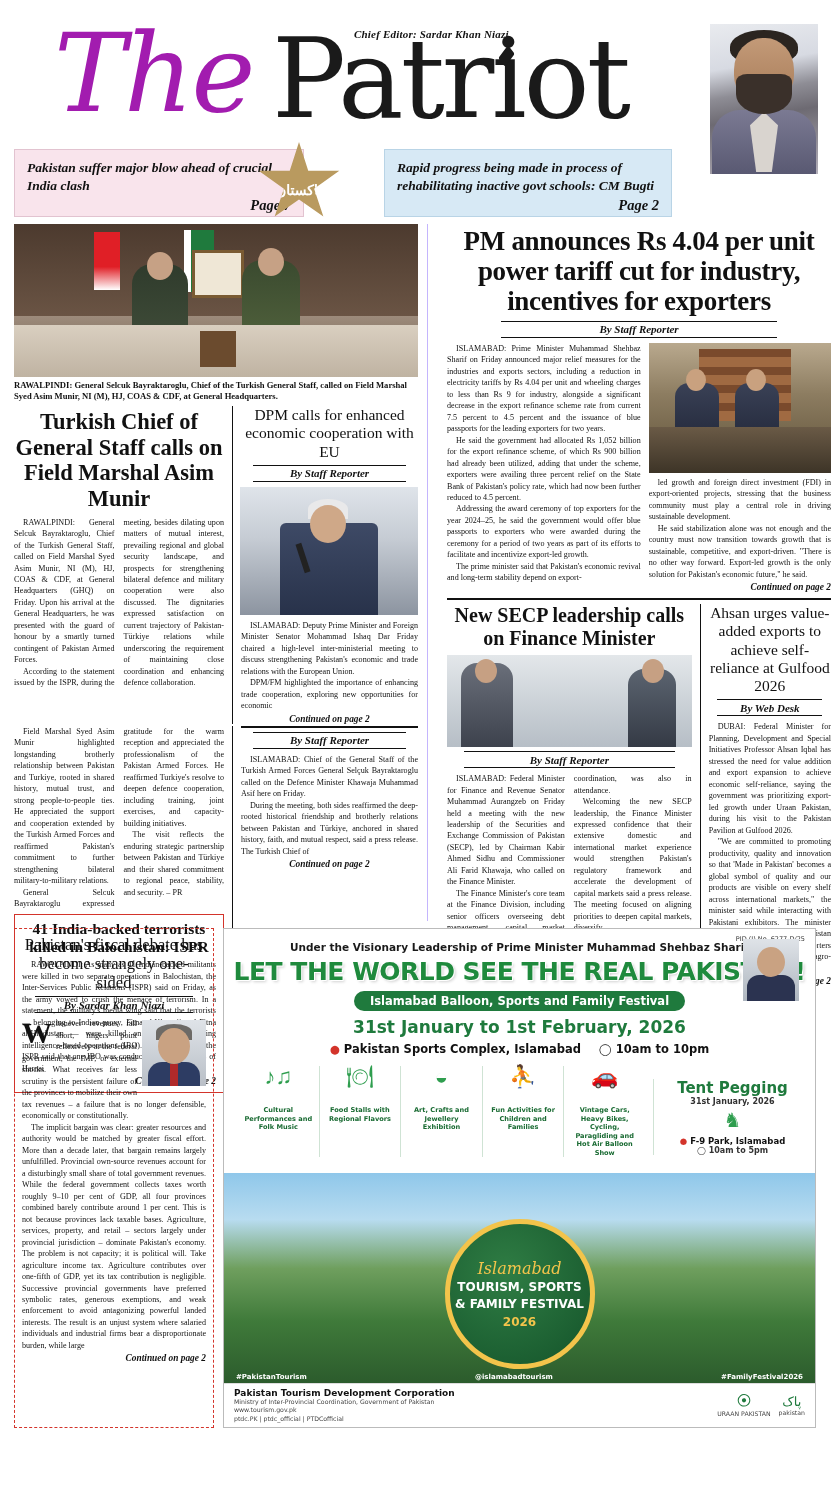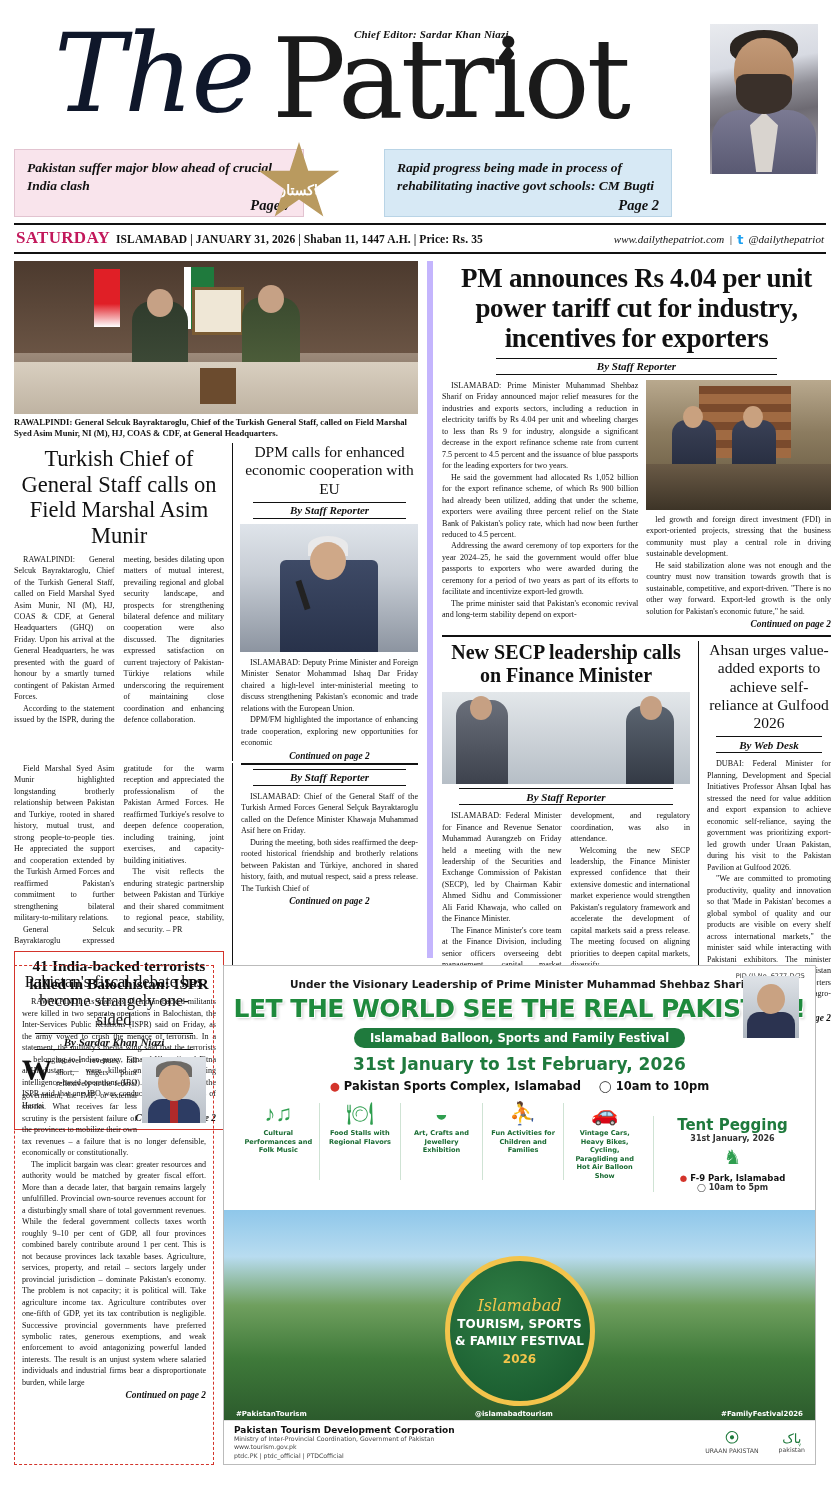--- a/index.html
+++ b/index.html
@@ -15,21 +15,21 @@
   
   .masthead { position: relative; height: 135px; }
   .chief-editor {
     position: absolute; left: 340px; top: 18px;
     font-family: "Liberation Serif", serif;
     font-style: italic; font-weight: bold; font-size: 11px; letter-spacing: .2px;
   }
   .logo-the {
     position: absolute; left: 40px; top: 10px;
     font-family: "DejaVu Serif", serif; font-style: italic; font-weight: 400;
-    font-size: 108px; line-height: 1; color: #0f172a; letter-spacing: -2px;
+    font-size: 108px; line-height: 1; color: #a21caf; letter-spacing: -2px;
   }
   .logo-patriot {
     position: absolute; left: 258px; top: 14px;
     font-family: "DejaVu Serif", serif; font-weight: 400;
     font-size: 110px; line-height: 1; color: #1a1a1a; letter-spacing: -3px;
   }
   .logo-dot { position:absolute; left:487px; top:38px; width:11px; height:16px;
     background:#1a1a1a; transform: rotate(45deg) skew(8deg,8deg); border-radius:2px; }
   .editor-photo {
     position: absolute; right: 8px; top: 14px; width: 108px; height: 150px;
@@ -70,21 +70,21 @@
   }
   .dl-day { font-family:"Liberation Serif",serif; font-weight:bold; font-size: 17px; color:#c2185b; letter-spacing:.3px;}
   .dl-rest { font-family:"Liberation Serif",serif; font-weight:bold; font-size: 11.5px; letter-spacing:.1px;}
   .dl-right { margin-left:auto; display:flex; align-items:center; gap:5px;
     font-family:"Liberation Serif",serif; font-style:italic; font-size: 11px; }
   .tw { color:#1da1f2; font-weight:bold; font-size:13px; font-family:"DejaVu Sans",sans-serif; font-style:normal; }
 
   
   .main { display: flex; gap: 9px; margin-top: 7px; height: 697px; }
   .col-left { width: 404px; }
-  .col-right { width: 404px; border-left: 6px solid #c4b5fd; padding-left: 9px; }
+  .col-right { width: 404px; border-left: 1px solid #c4b5fd; padding-left: 19px; }
 
   
   .photo { background:#ccc; position:relative; overflow:hidden; }
   .photo-cap { font-family:"Liberation Serif",serif; font-weight:bold; font-size: 8.6px; line-height:1.28; padding-top:3px; }
 
   .p1 { width:100%; height:153px; background:
       linear-gradient(180deg,#6f5a4a 0%,#5d4a3c 18%,#8a7b68 35%,#a39181 55%,#6b5a4b 100%); }
   .p1 .flagL { position:absolute; left:80px; top:8px; width:26px; height:58px;
     background:linear-gradient(180deg,#e01f26 0%,#e01f26 60%,#fff 100%); }
   .p1 .flagR { position:absolute; left:170px; top:6px; width:30px; height:62px;
@@ -120,21 +120,21 @@
   .p4 .man { position:absolute; left:14px; top:8px; width:52px; height:84px; background:linear-gradient(180deg,#6a6f7a,#3d424d); border-radius:16px 16px 0 0;}
   .p4 .man2 { position:absolute; right:16px; top:14px; width:48px; height:78px; background:linear-gradient(180deg,#5b6470,#343a45); border-radius:16px 16px 0 0;}
   .p4 .hd { position:absolute; top:4px; width:22px; height:24px; border-radius:50%; background:#c6a083; }
 
   
   h1.hl-main {
     font-family:"Liberation Serif",serif; font-weight:bold; font-size:27px;
     line-height:1.12; text-align:center; letter-spacing:-.3px; padding: 2px 4px 0 4px;
   }
   h2.hl-lead {
-    font-family:"Liberation Serif",serif; font-weight:normal; font-size:22.5px;
+    font-family:"Liberation Serif",serif; font-weight:bold; font-size:22.5px;
     line-height:1.14; text-align:center; padding-top:3px;
   }
   h2.hl-sec {
     font-family:"Liberation Serif",serif; font-weight:bold; font-size:20px;
     line-height:1.15; text-align:center;
   }
   h3.hl-sm {
     font-family:"Liberation Serif",serif; font-weight:normal; font-size:15.5px;
     line-height:1.18; text-align:center;
   }
@@ -201,36 +201,36 @@
     padding: 3px 16px; font-family:"DejaVu Sans",sans-serif; font-weight:bold; font-size:11.5px; margin-top:5px; }
   .ad-date { font-family:"DejaVu Sans",sans-serif; font-weight:bold; font-size:17px; color:#1f7a3d; margin-top:6px; }
   .ad-meta { font-family:"DejaVu Sans",sans-serif; font-weight:bold; font-size:11.5px; margin-top:5px;
     display:flex; justify-content:center; gap:18px; align-items:center; }
   .pin { color:#d3342b; }
   .ad-icons { display:flex; justify-content:center; gap:0; margin-top:10px; padding:0 14px; }
   .ad-ic { flex:1; text-align:center; padding: 0 6px; border-right:1px solid #cfe3d4; }
   .ad-ic:last-child { border-right:none; }
   .ad-ic .g { font-size:22px; color:#2f9e4f; line-height:1; }
   .ad-ic .t { font-family:"DejaVu Sans",sans-serif; font-weight:bold; font-size:6.6px;
-    color:#1a6b33; margin-top:4px; line-height:1.3; }
+    color:#1a6b33; margin-top:18px; line-height:1.3; }
   .tent { position:absolute; right:14px; top:150px; width:148px; border-left:1px solid #cfe3d4; padding-left:10px; text-align:center; }
   .tent .h { font-family:"DejaVu Sans",sans-serif; font-weight:bold; font-size:15px; color:#1f7a3d; }
   .tent .d { font-family:"DejaVu Sans",sans-serif; font-weight:bold; font-size:8px; color:#333; }
   .tent .l { font-family:"DejaVu Sans",sans-serif; font-weight:bold; font-size:8.5px; margin-top:4px; }
   .ad-photo { position:absolute; left:0; right:0; top:244px; height:212px;
     background: linear-gradient(180deg,#8fc7ea 0%,#b8dcf0 22%,#6f9f5e 45%,#3f7a3a 70%,#2b5a2c 100%); }
   .ad-seal { position:absolute; left:50%; top:290px; transform:translateX(-50%);
     width:150px; height:150px; border-radius:50%; background: radial-gradient(circle at 40% 35%, #2f7d44, #14532a);
     border:5px solid #f3c44b; display:flex; flex-direction:column; align-items:center; justify-content:center; color:#fff;
     text-align:center; }
   .ad-seal .s1 { font-family:"DejaVu Serif",serif; font-style:italic; font-size:16px; color:#f3c44b; }
   .ad-seal .s2 { font-family:"DejaVu Sans",sans-serif; font-weight:bold; font-size:12px; line-height:1.15; margin-top:3px;}
   .ad-seal .s3 { font-family:"DejaVu Sans",sans-serif; font-weight:bold; font-size:12px; color:#f3c44b; margin-top:3px;}
   .ad-foot { position:absolute; left:0; right:0; bottom:0; height:44px; background:#fff;
-    border-top:1px solid #ddd; padding:4px 10px; display:flex; align-items:center; gap:20px; }
+    border-top:1px solid #ddd; padding:4px 10px; display:flex; align-items:center; gap:8px; }
   .ad-foot .org { font-family:"DejaVu Sans",sans-serif; font-weight:bold; font-size:9px; }
   .ad-foot .sub { font-family:"DejaVu Sans",sans-serif; font-size:6.2px; color:#444; line-height:1.35; }
   .ad-tags { position:absolute; bottom:46px; left:0; right:0; display:flex;
     justify-content:space-between; padding: 0 12px;
     font-family:"DejaVu Sans",sans-serif; font-weight:bold; font-size:7px; color:#fff; }
   .pid { position:absolute; right:10px; top:6px; font-family:"DejaVu Sans",sans-serif; font-size:6.5px; color:#333;}
   .ad-host { position:absolute; right:16px; top:10px; width:56px; height:62px;
     background:linear-gradient(180deg,#dfe3e8,#aeb6bf); }
   .ad-host .f2 { position:absolute; left:14px; top:8px; width:28px; height:30px; border-radius:50%; background:#c9a282;}
   .ad-host .b2 { position:absolute; left:4px; top:36px; width:48px; height:26px; background:#2b3350; border-radius:12px 12px 0 0;}
@@ -261,30 +261,20 @@
     </div>
     <div class="star">
       <span>پاکستان</span>
     </div>
     <div class="teaser blue">
       <span>Rapid progress being made in process of rehabilitating inactive govt schools: CM Bugti</span>
       <span class="pg">Page 2</span>
     </div>
   </div>
 
-  <div class="dateline">
-    <span class="dl-day">SATURDAY</span>
-    <span class="dl-rest">ISLAMABAD | JANUARY 31, 2026 | Shaban 11, 1447 A.H. | Price: Rs. 35</span>
-    <span class="dl-right">
-      <span>www.dailythepatriot.com</span>
-      <span>|</span>
-      <span class="tw">t</span>
-      <span>@dailythepatriot</span>
-    </span>
-  </div>
 
   <div class="main">
 
     <div class="col-left">
 
       <div class="photo p1">
         <div class="wall"></div>
           <div class="flagL"></div>
           <div class="flagR"></div>
         <div class="frame"></div>

